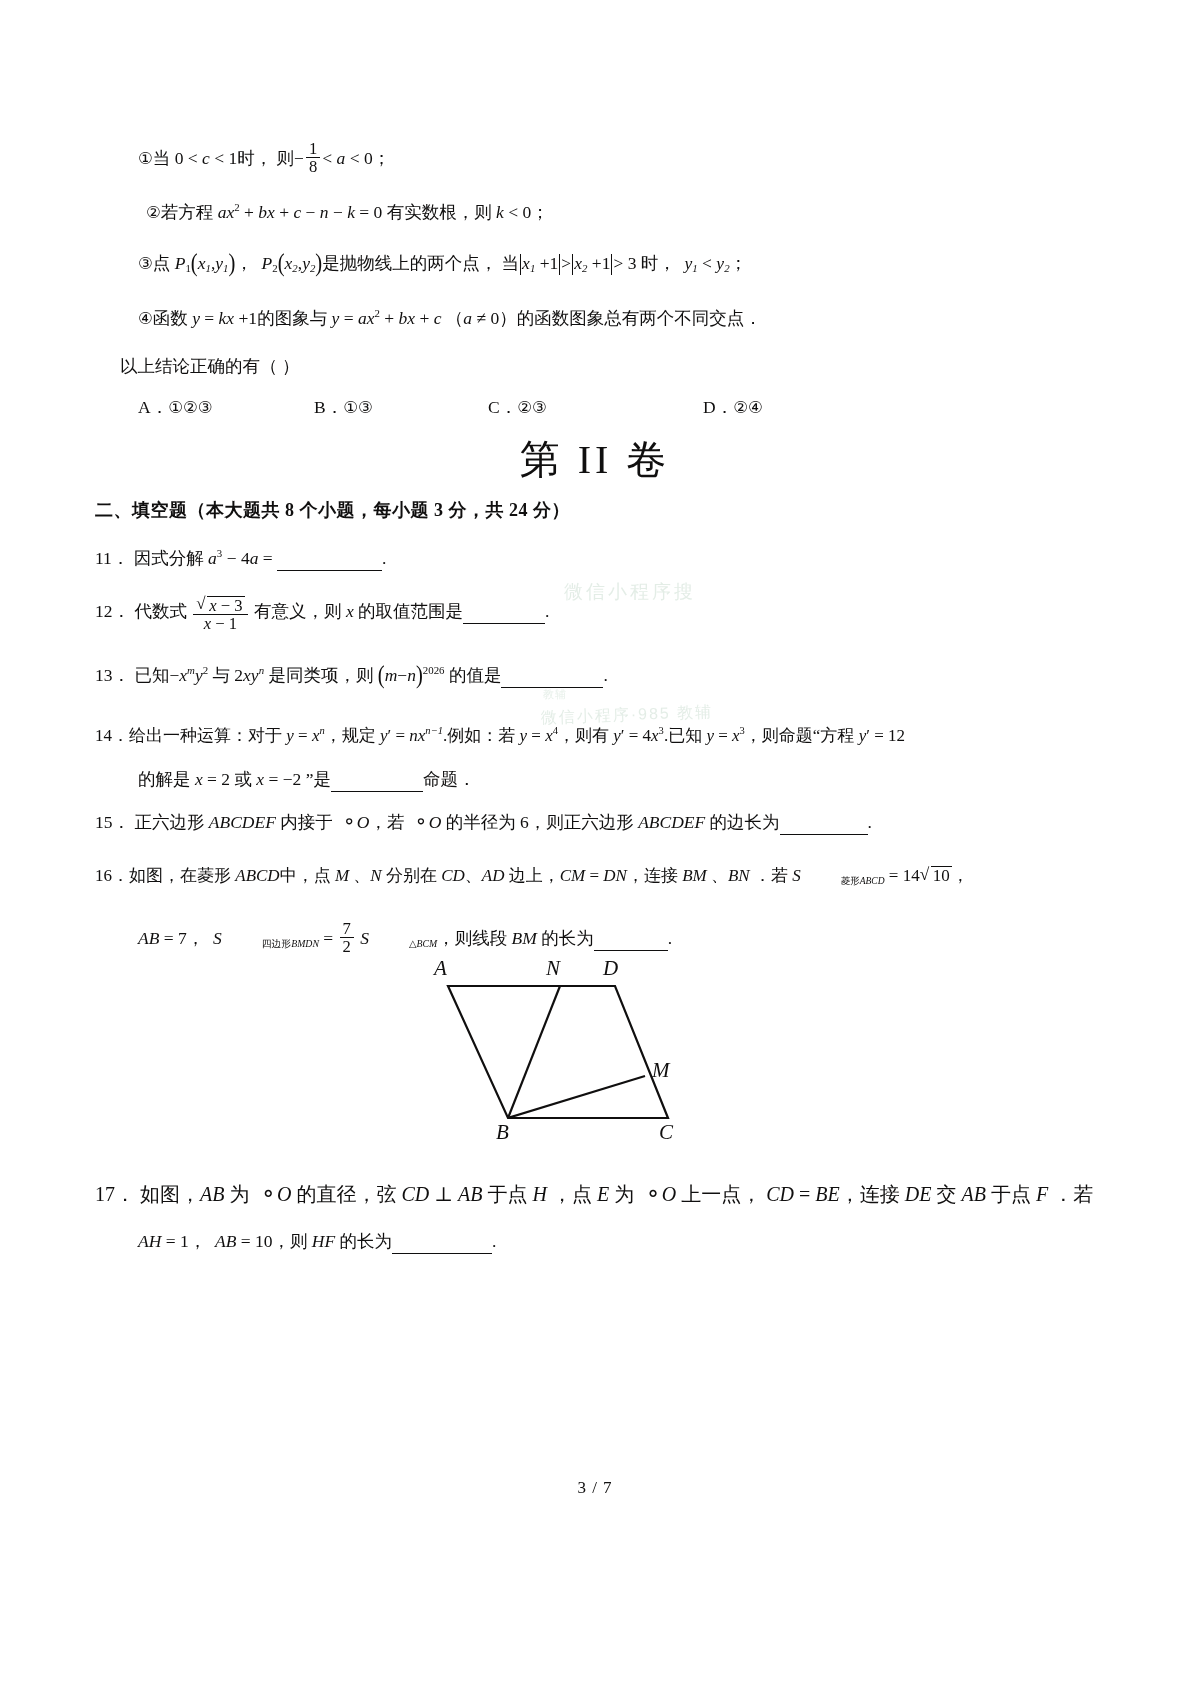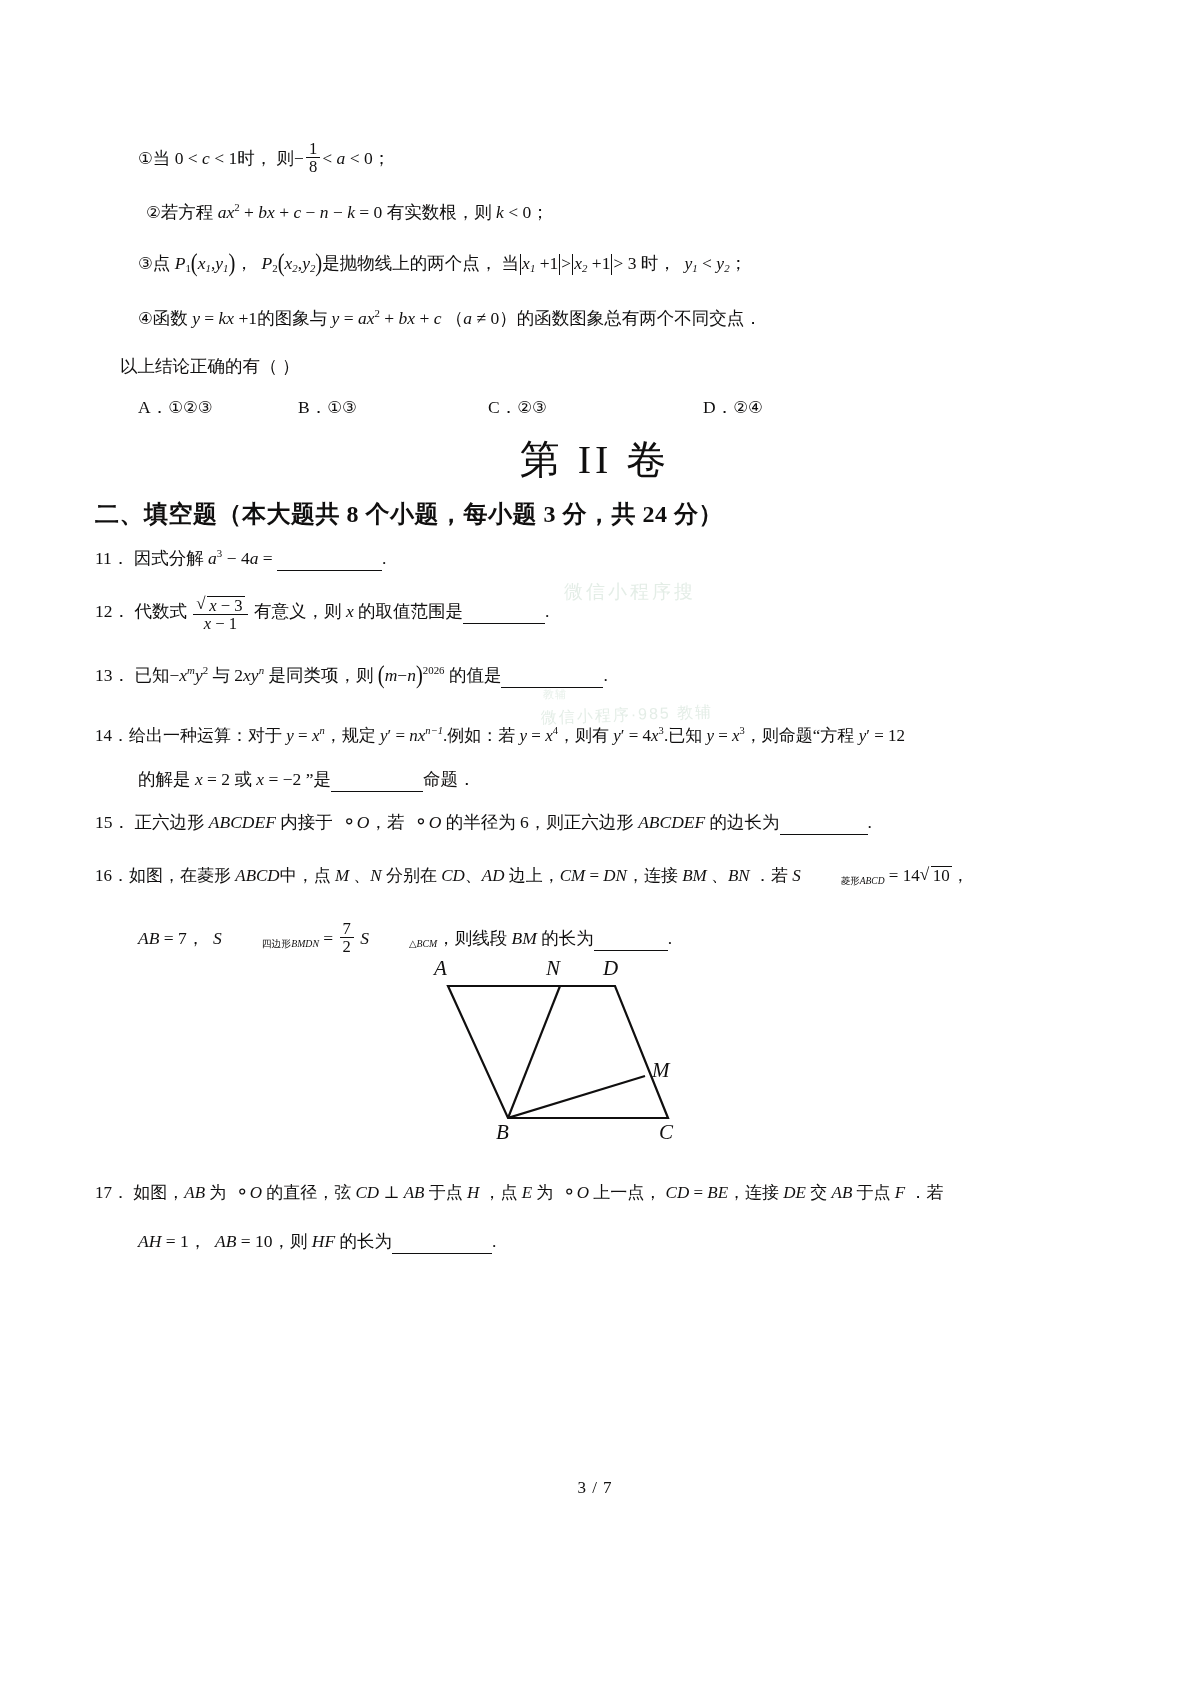--- a/index.html
+++ b/index.html
@@ -113,21 +113,21 @@
     position:absolute;
     left:0;top:432px;width:1190px;
     text-align:center;
     font-family:"Liberation Serif","DejaVu Serif",serif;
     font-size:40px;
     letter-spacing:4px;
   }
 
   .sechead{
     position:absolute;left:95px;top:498px;
-    font-size:24px;font-weight:700;
+    font-size:18px;font-weight:700;
     font-family:"Liberation Serif","DejaVu Serif",serif;
     letter-spacing:.5px;
   }
 
   
   .opts{position:absolute;left:138px;top:395px;width:700px;font-size:17.5px;}
   .opt{position:absolute;white-space:nowrap;}
 
   
   .figure{position:absolute;left:400px;top:958px;width:340px;height:195px;}
@@ -184,21 +184,21 @@
     <span class="mi">y</span> <span class="mn">=</span> <span class="mi">ax</span><sup class="up">2</sup> <span class="mn">+</span> <span class="mi">bx</span> <span class="mn">+</span> <span class="mi">c</span>
     <span class="cjk">（</span><span class="mi">a</span> <span class="mn">≠</span> <span class="mn">0</span><span class="cjk">）</span><span class="cjk">的函数图象总有两个不同交点．</span>
   </div>
 
   <div class="line" style="left:120px;top:357px;">以上结论正确的有（    ）</div>
 
   <div class="opts">
     <div class="opt" style="left:0px;top:0px;">
       <span>A．</span><span class="circ">①②③</span>
     </div>
-    <div class="opt" style="left:160px;top:0px;">
+    <div class="opt" style="left:176px;top:0px;">
       <span>B．</span><span class="circ">①③</span>
     </div>
     <div class="opt" style="left:350px;top:0px;">
       <span>C．</span><span class="circ">②③</span>
     </div>
     <div class="opt" style="left:565px;top:0px;">
       <span>D．</span><span class="circ">②④</span>
     </div>
   </div>
 
@@ -278,21 +278,21 @@
       <line x1="108" y1="160" x2="245" y2="118" stroke="#100f0f" stroke-width="2.2"></line>
     </svg>
     <span class="fig-label" style="left:34px;top:-2px;">A</span>
     <span class="fig-label" style="left:146px;top:-2px;">N</span>
     <span class="fig-label" style="left:203px;top:-2px;">D</span>
     <span class="fig-label" style="left:252px;top:100px;">M</span>
     <span class="fig-label" style="left:96px;top:162px;">B</span>
     <span class="fig-label" style="left:259px;top:162px;">C</span>
   </div>
 
-  <div class="line" style="left:95px;top:1183px;font-size:17px;">
+  <div class="line" style="left:95px;top:1183px;font-size:20px;">
     <span>17．</span>
     <span class="cjk">如图，</span><span class="mi">AB</span> <span class="cjk">为</span>
     &nbsp;<span class="mn" style="font-size:1.05em;">⚬</span><span class="mi">O</span> <span class="cjk">的直径，弦</span>
     <span class="mi">CD</span> <span class="mn">⊥</span> <span class="mi">AB</span> <span class="cjk">于点</span> <span class="mi">H</span> <span class="cjk">，点</span>
     <span class="mi">E</span> <span class="cjk">为</span> &nbsp;<span class="mn" style="font-size:1.05em;">⚬</span><span class="mi">O</span> <span class="cjk">上一点，</span>
     <span class="mi">CD</span> <span class="mn">=</span> <span class="mi">BE</span><span class="cjk">，连接</span>
     <span class="mi">DE</span> <span class="cjk">交</span> <span class="mi">AB</span> <span class="cjk">于点</span> <span class="mi">F</span> <span class="mn">．</span><span class="cjk">若</span>
   </div>
   <div class="line" style="left:138px;top:1232px;">
     <span class="mi">AH</span> <span class="mn">=</span> <span class="mn">1</span><span class="cjk">，</span>

